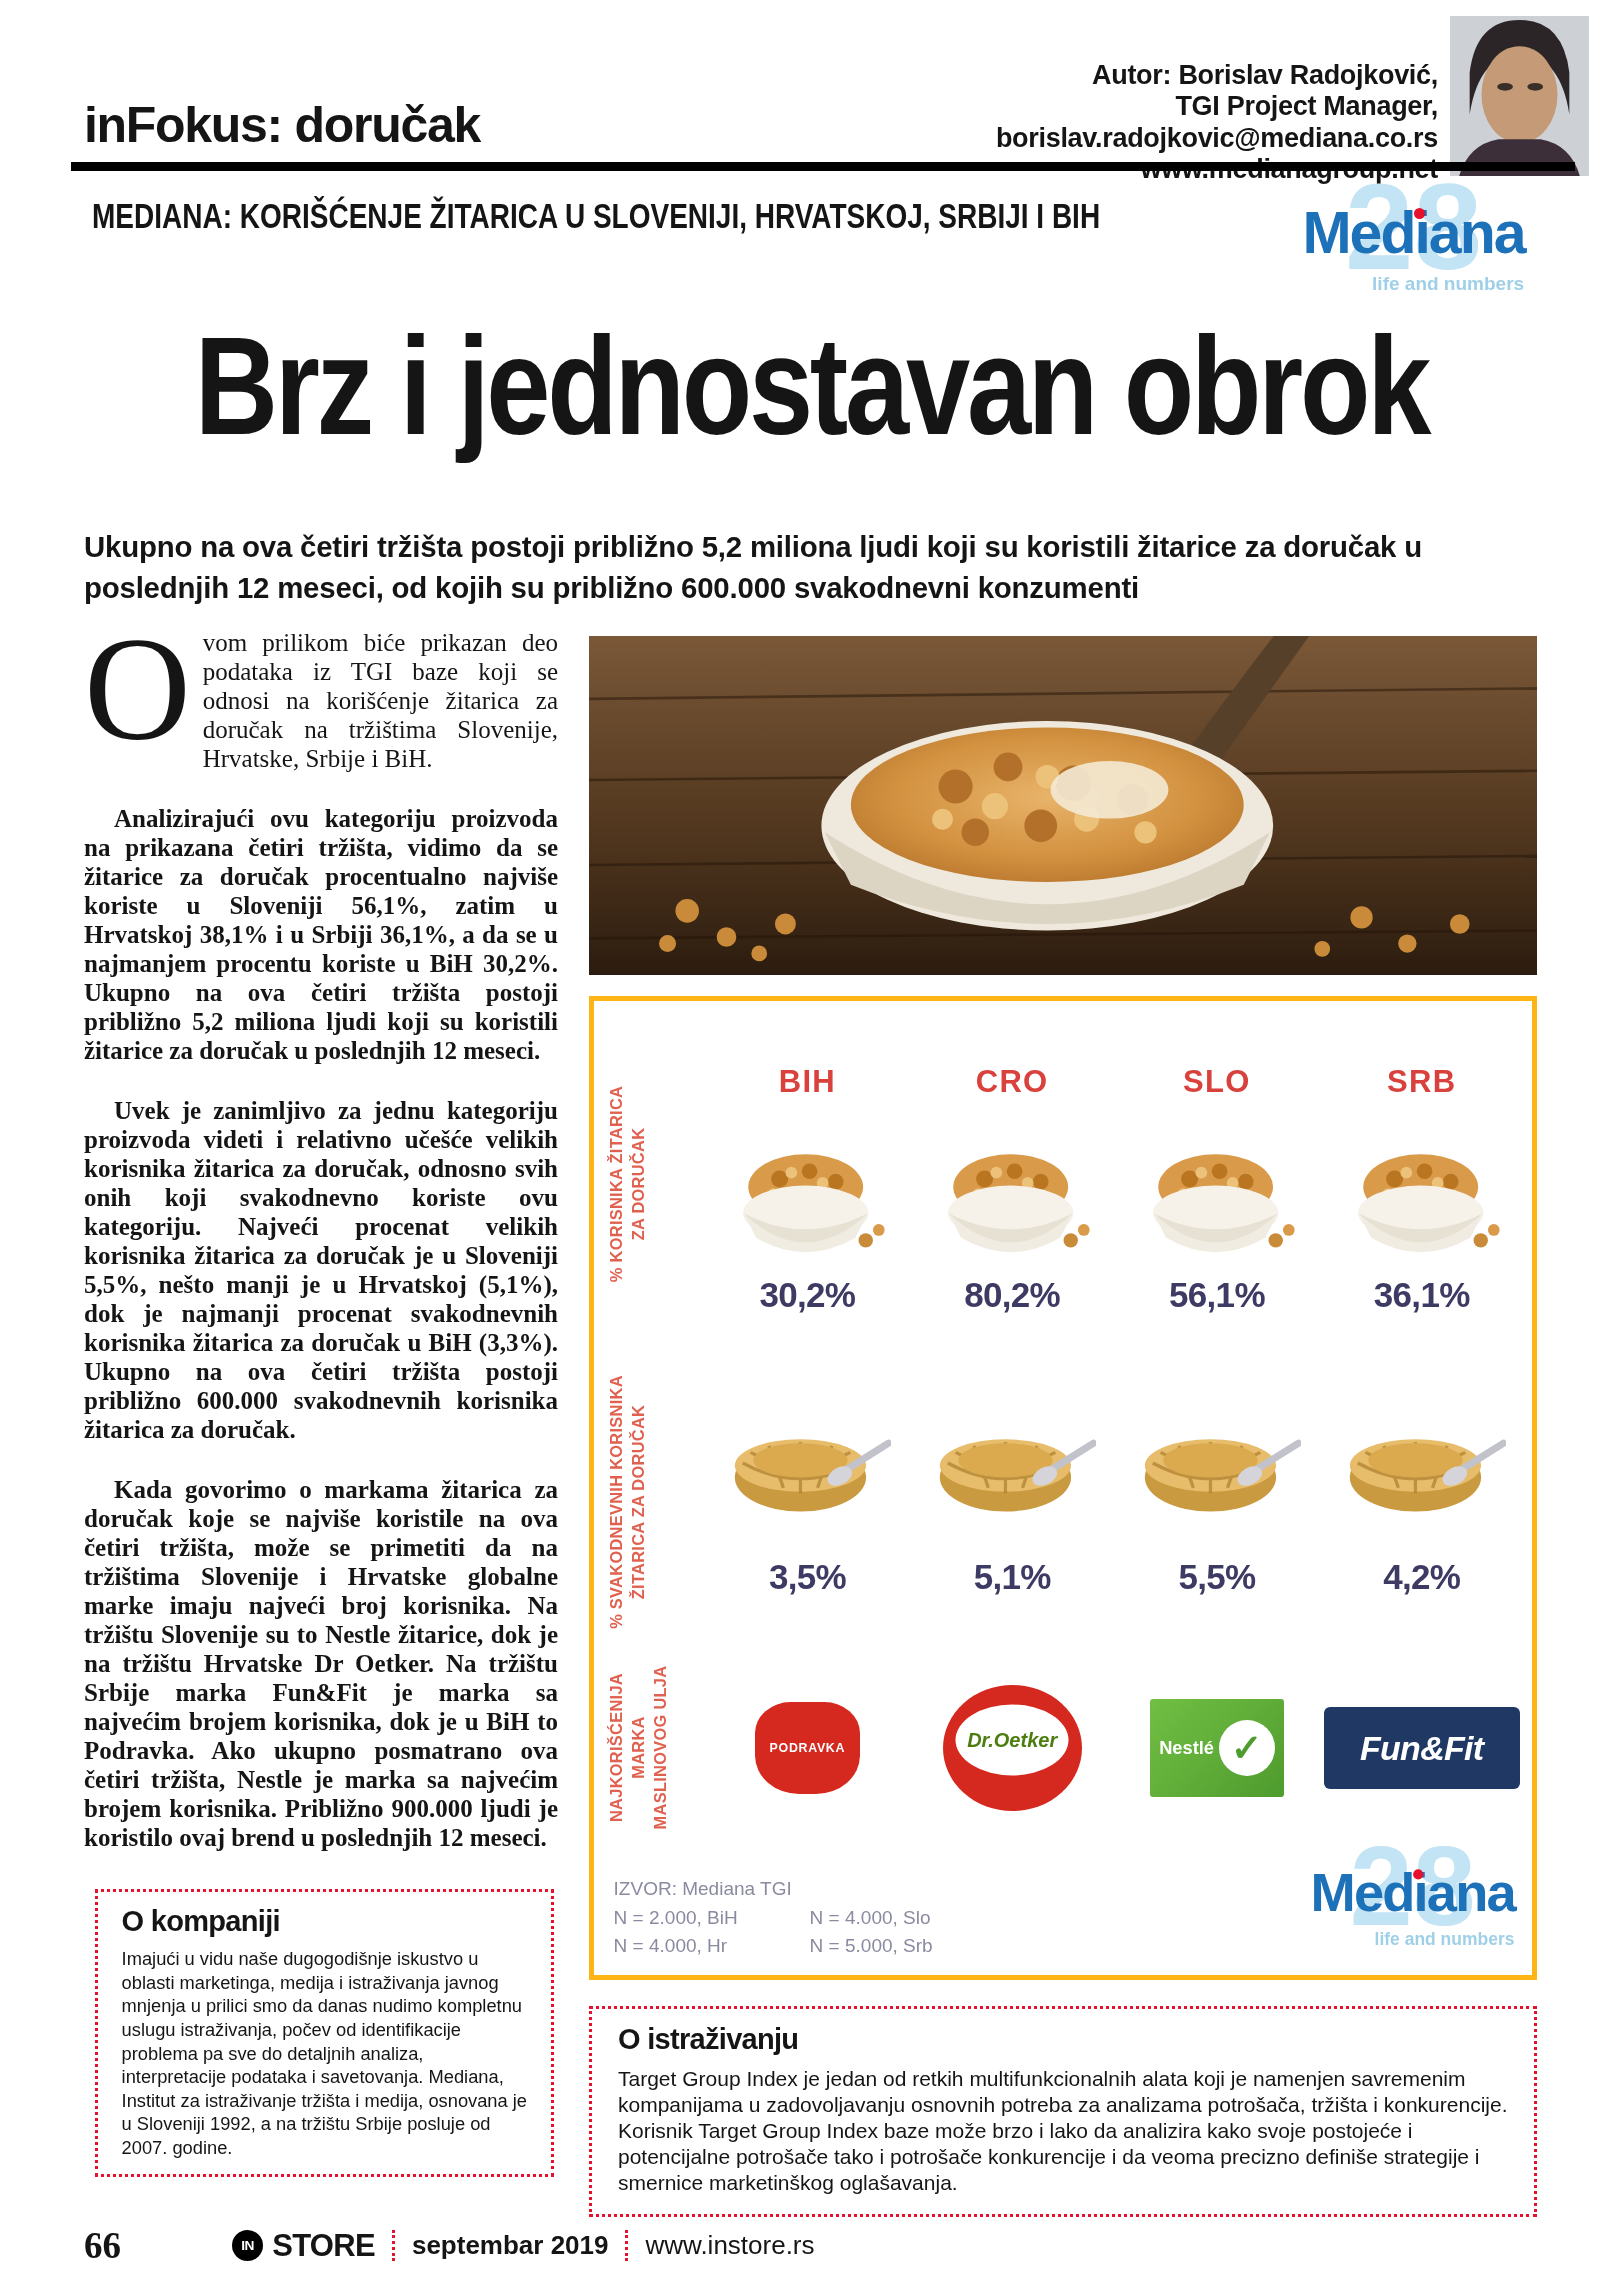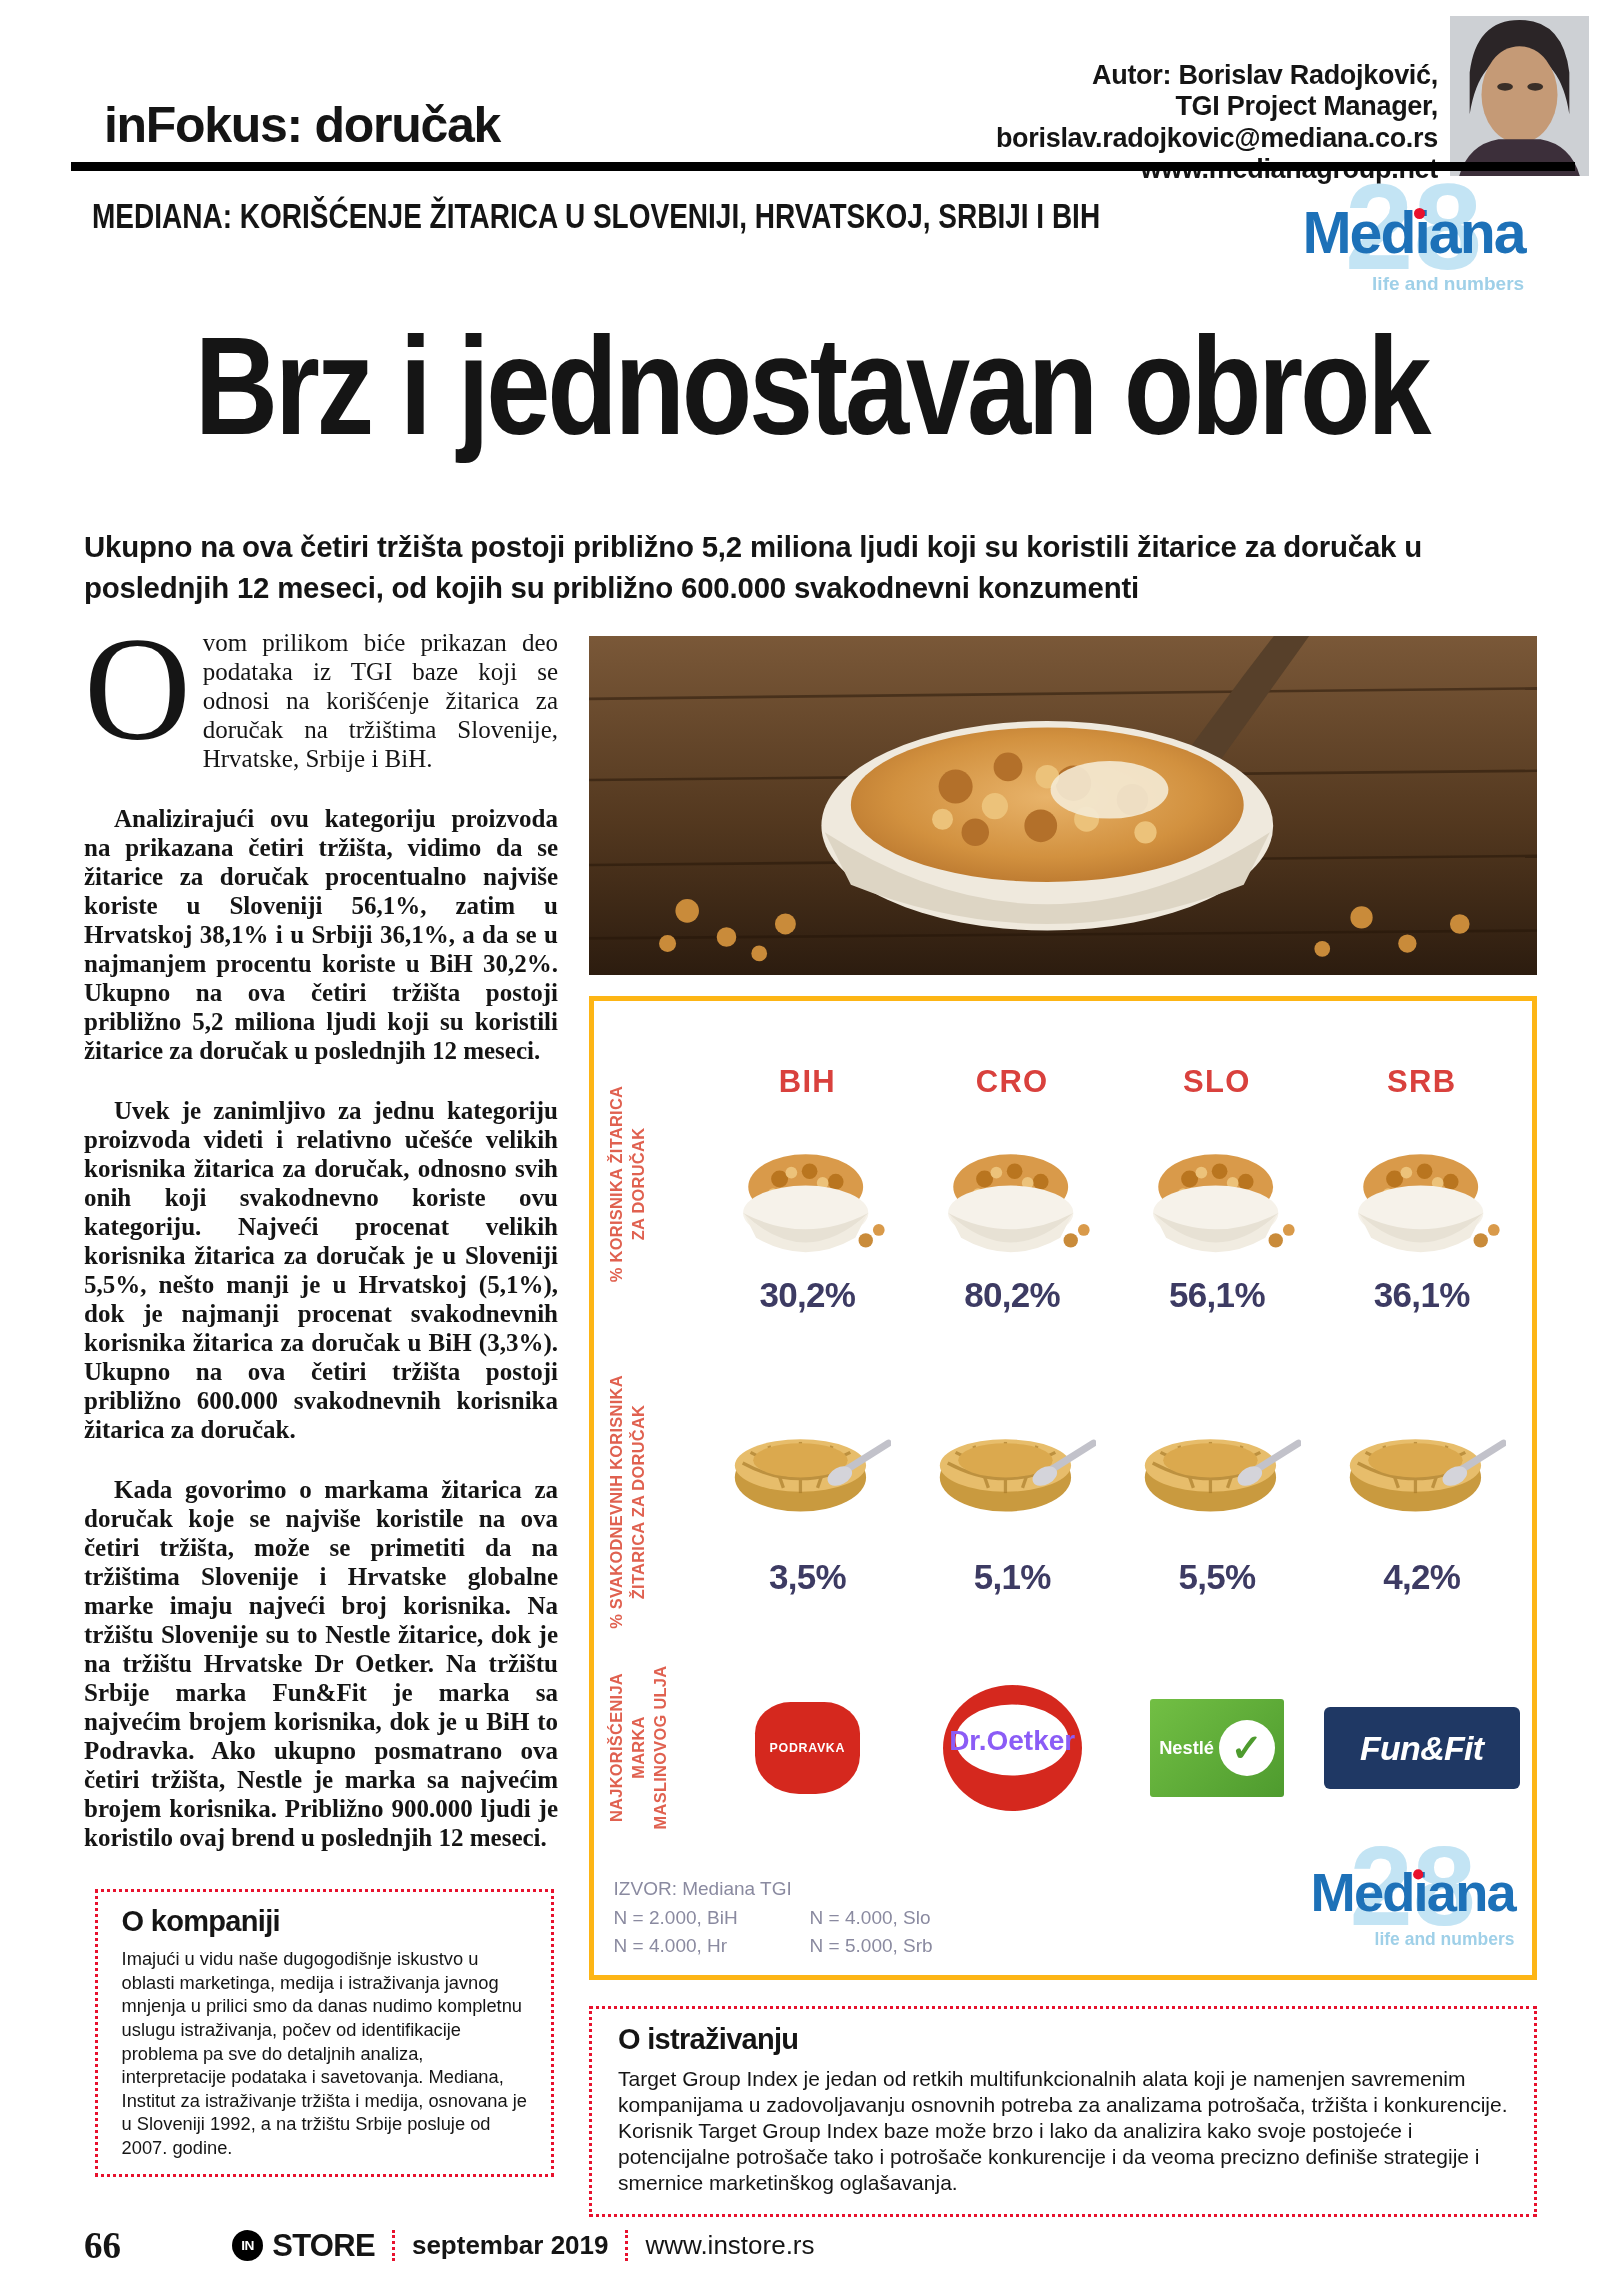--- a/index.html
+++ b/index.html
@@ -1,20 +1,20 @@
 <!DOCTYPE html>
 <html style="font-size:10.5px"><head>
 <meta charset="utf-8">
 <style>
   html,body{margin:0;padding:0;background:#888;}
   .page{position:relative;width:1623px;height:2295px;background:#fff;overflow:hidden;
         font-family:"Liberation Sans",sans-serif;color:#151515;}
 
   
-  .section-label{position:absolute;left:84px;top:96px;font-size:50px;font-weight:bold;letter-spacing:-1.3px;margin-left:20px;}
+  .section-label{position:absolute;left:84px;top:96px;font-size:50px;font-weight:bold;letter-spacing:-1.3px;}
   .author-block{position:absolute;right:185px;top:60px;text-align:right;font-weight:bold;
                 font-size:27px;line-height:1.16;letter-spacing:-0.3px;}
   .author-photo{position:absolute;right:34px;top:15.7px;width:139px;height:160px;}
   .top-rule{position:absolute;left:71px;top:162px;width:1504px;height:9.2px;background:#000;}
   .kicker{position:absolute;left:92px;top:196px;font-size:35px;font-weight:bold;
           transform:scaleX(0.8);transform-origin:left center;white-space:nowrap;}
 
   
   .mediana-logo{position:relative;width:229px;height:111px;}
   .m28{position:absolute;left:50%;top:-22px;transform:translateX(-50%);font-size:123px;font-weight:bold;
@@ -64,21 +64,21 @@
   .mediana-bottom{position:absolute;right:14.4px;top:849px;transform:scale(0.92);transform-origin:top right;}
 
   
   .logo-podravka{width:105px;height:92px;background:#d5281e;border-radius:34% 34% 42% 42%;
                  display:flex;align-items:center;justify-content:center;}
   .logo-podravka span{color:#fff;font-size:12.4px;font-weight:bold;letter-spacing:0.7px;}
   .logo-droetker{width:139px;height:126px;background:#d5281e;border-radius:50%;position:relative;}
   .logo-droetker .inner{position:absolute;left:50%;top:44%;transform:translate(-50%,-50%);
                         width:113px;height:71px;background:#fff;border-radius:50%;
                         display:flex;align-items:center;justify-content:center;}
-  .logo-droetker .inner span{color:#8b5cf6;font-size:28px;font-weight:bold;}
+  .logo-droetker .inner span{color:#4d7c0f;font-size:20px;font-weight:bold;font-style:italic;}
   .logo-nestle{width:134px;height:98px;background:linear-gradient(135deg,#72bf44,#4e9b2e);border-radius:3px;
                position:relative;display:flex;align-items:center;}
   .logo-nestle .brand{color:#fff;font-size:18.3px;font-weight:bold;margin-left:9.2px;width:52px;line-height:1.1;}
   .logo-nestle .check{position:absolute;right:9.2px;top:50%;transform:translateY(-50%);width:56px;height:56px;
                       background:#fff;border-radius:50%;display:flex;align-items:center;justify-content:center;
                       color:#4e9b2e;font-size:38px;font-weight:bold;}
   .logo-funfit{width:196px;height:82px;background:#1f3864;border-radius:6px;
                display:flex;align-items:center;justify-content:center;}
   .logo-funfit span{color:#fff;font-size:34px;font-weight:bold;font-style:italic;letter-spacing:-0.7px;}
 

